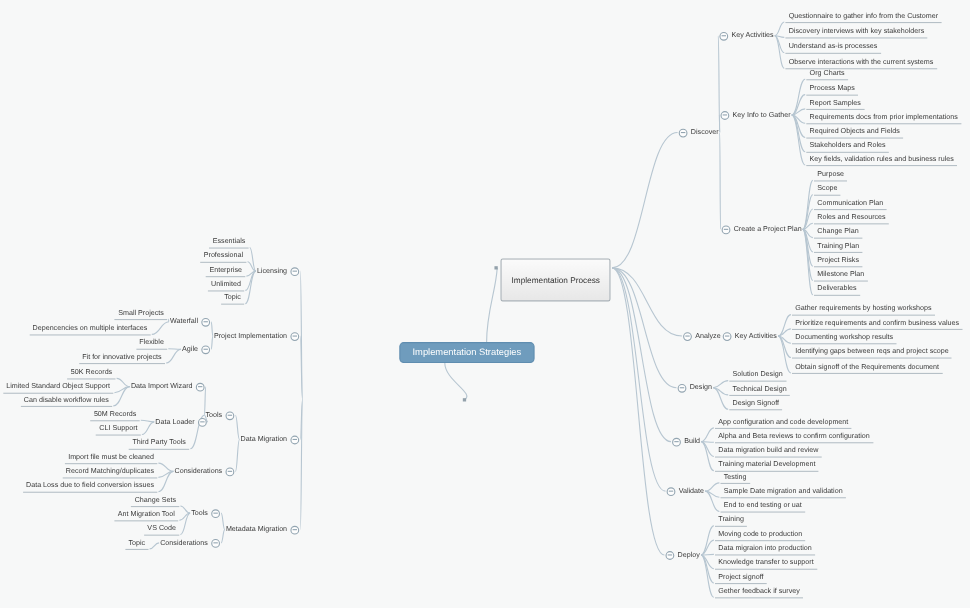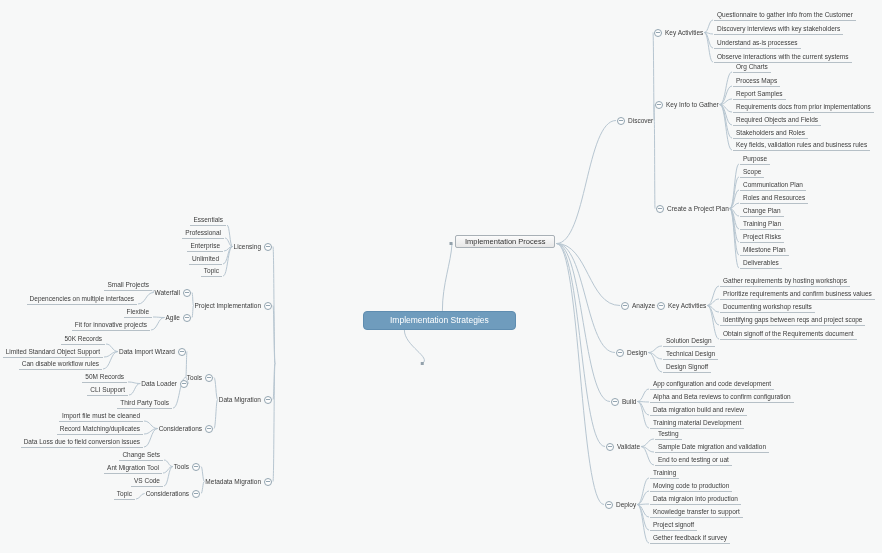--- a/index.html
+++ b/index.html
@@ -28,25 +28,25 @@
   .collapse{
     width:6px;height:6px;border:1px solid #93a5b1;border-radius:50%;
     background:#fdfdfd;position:relative;flex:0 0 auto;
   }
   .collapse::after{
     content:'';position:absolute;left:1px;right:1px;top:2px;height:1px;background:#93a5b1;
   }
   .box{
     background:linear-gradient(#fbfbfb,#e7e7e7);
     border:1px solid var(--box-border); border-radius:2px;
-    padding:1px 9px; font-size:7.5px; color:#333;
+    padding:14px 9px; font-size:7.5px; color:#333;
   }
   .root{
     background:var(--root-fill); border:1px solid var(--root-border);
-    border-radius:4px; padding:4px 26px; font-size:8.5px; color:#fff;
+    border-radius:4px; padding:4px 11px; font-size:8.5px; color:#fff;
   }
 </style>
 </head>
 <body>
 
 <div id="stage" style="width: 882px; height: 553px;">
   <svg id="edges" width="882" height="553" viewBox="0 0 882 553">
       <path d="M 442.375 311 C 442.375 283, 451 263.5, 452 243.5" class="edge"></path>
       <rect x="449.5" y="242" width="3" height="3" class="cdot"></rect>
       <path d="M 404.375 330 C 404.375 346, 432.25 357.5, 422.25 363.5" class="edge"></path>

